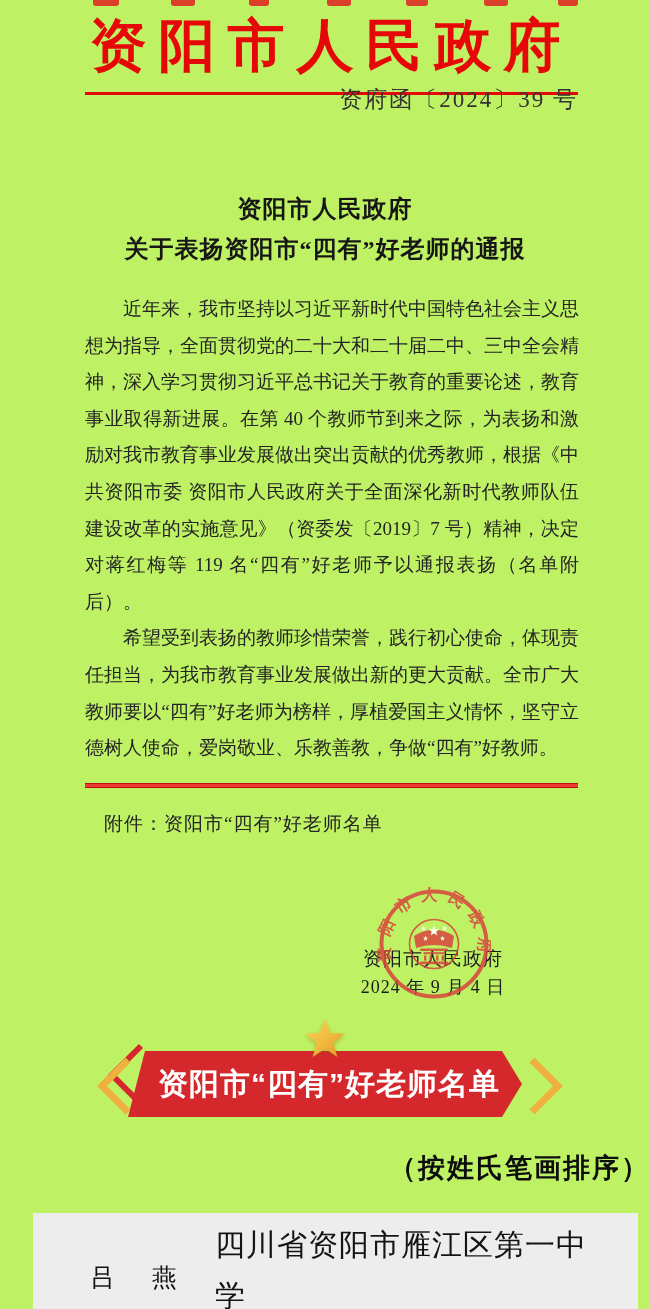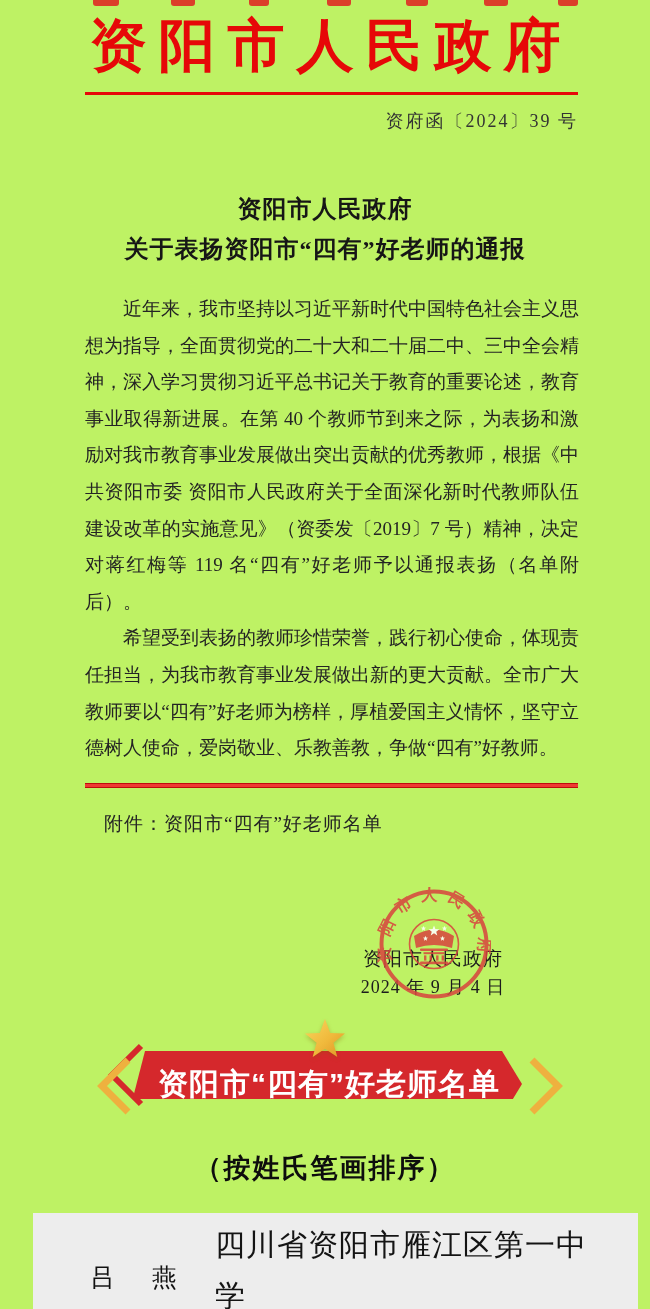--- a/index.html
+++ b/index.html
@@ -13,22 +13,22 @@
   .top-frag { position:absolute; top:0; height:6px; background:#e02020; border-radius:0 0 3px 3px; opacity:.85; }
 
   
   .gov-title {
     position:absolute; top:8px; left:0; width:100%; text-align:center;
     font-size:57px; font-weight:bold; color:#e60808;
     letter-spacing:12px; text-indent:12px; white-space:nowrap;
   }
   .head-rule { position:absolute; top:92px; left:85px; width:493px; height:3px; background:#e60808; }
   .doc-no {
-    position:absolute; top:109px; right:72px;
-    font-size:18px; color:#333333; letter-spacing:2px;
+    position:absolute; top:84px; right:72px;
+    font-size:23px; color:#333333; letter-spacing:2px;
   }
 
   
   .doc-title {
     position:absolute; top:189px; left:0; width:100%; text-align:center;
     font-size:24px; font-weight:bold; color:#161616; line-height:40px; letter-spacing:1px;
   }
 
   
   .body-block {
@@ -57,32 +57,32 @@
   .sign-date {
     position:absolute; top:975px; left:433px; transform:translateX(-50%);
     font-size:18px; letter-spacing:1px; color:#1c1c1c; white-space:nowrap;
   }
   .seal { position:absolute; top:887px; left:377px; width:114px; height:114px; opacity:.86; }
 
   
   .chev { position:absolute; }
   .banner-star { position:absolute; top:1018px; left:303px; filter:drop-shadow(0 2px 2px rgba(140,85,0,.35)); }
   .ribbon {
-    position:absolute; top:1051px; left:128px; width:394px; height:48px;
+    position:absolute; top:1051px; left:128px; width:394px; height:66px;
     background:#d5282c;
     clip-path:polygon(17px 0, 374px 0, 394px 33px, 374px 66px, 0 66px);
   }
   .ribbon-text {
     width:100%; height:66px; line-height:66px; text-align:center;
     padding-left:8px; box-sizing:border-box;
     color:#ffffff; font-family:"Liberation Sans","DejaVu Sans",sans-serif;
     font-weight:bold; font-size:30px; letter-spacing:1px; white-space:nowrap;
   }
   .subtitle {
-    position:absolute; top:1150px; left:0; width:100%; text-align:center;
+    position:absolute; top:1150px; left:0; width:100%; text-align:right;
     font-family:"Liberation Sans","DejaVu Sans",sans-serif;
     font-weight:bold; font-size:27px; letter-spacing:2px; color:#0d0d0d;
   }
 
   
   .roster-row {
     position:absolute; top:1213px; left:33px; width:605px; height:96px;
     background:#ededed; font-family:"Liberation Sans","DejaVu Sans",sans-serif;
   }
   .row-name { position:absolute; left:57px; top:48px; font-size:25px; color:#121212; letter-spacing:6px; white-space:nowrap;text-align:right; }

